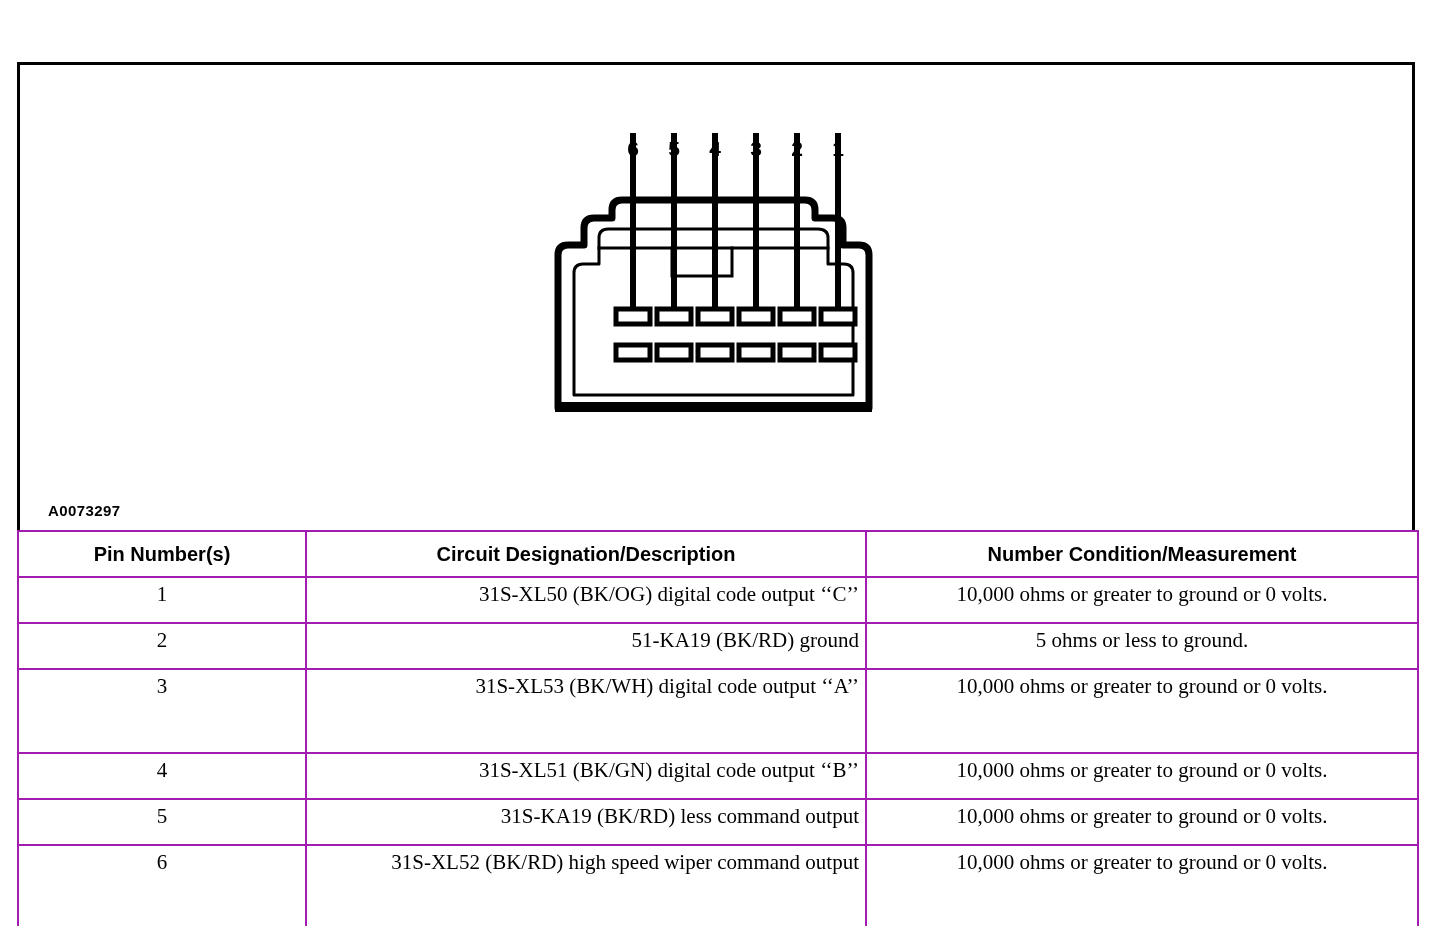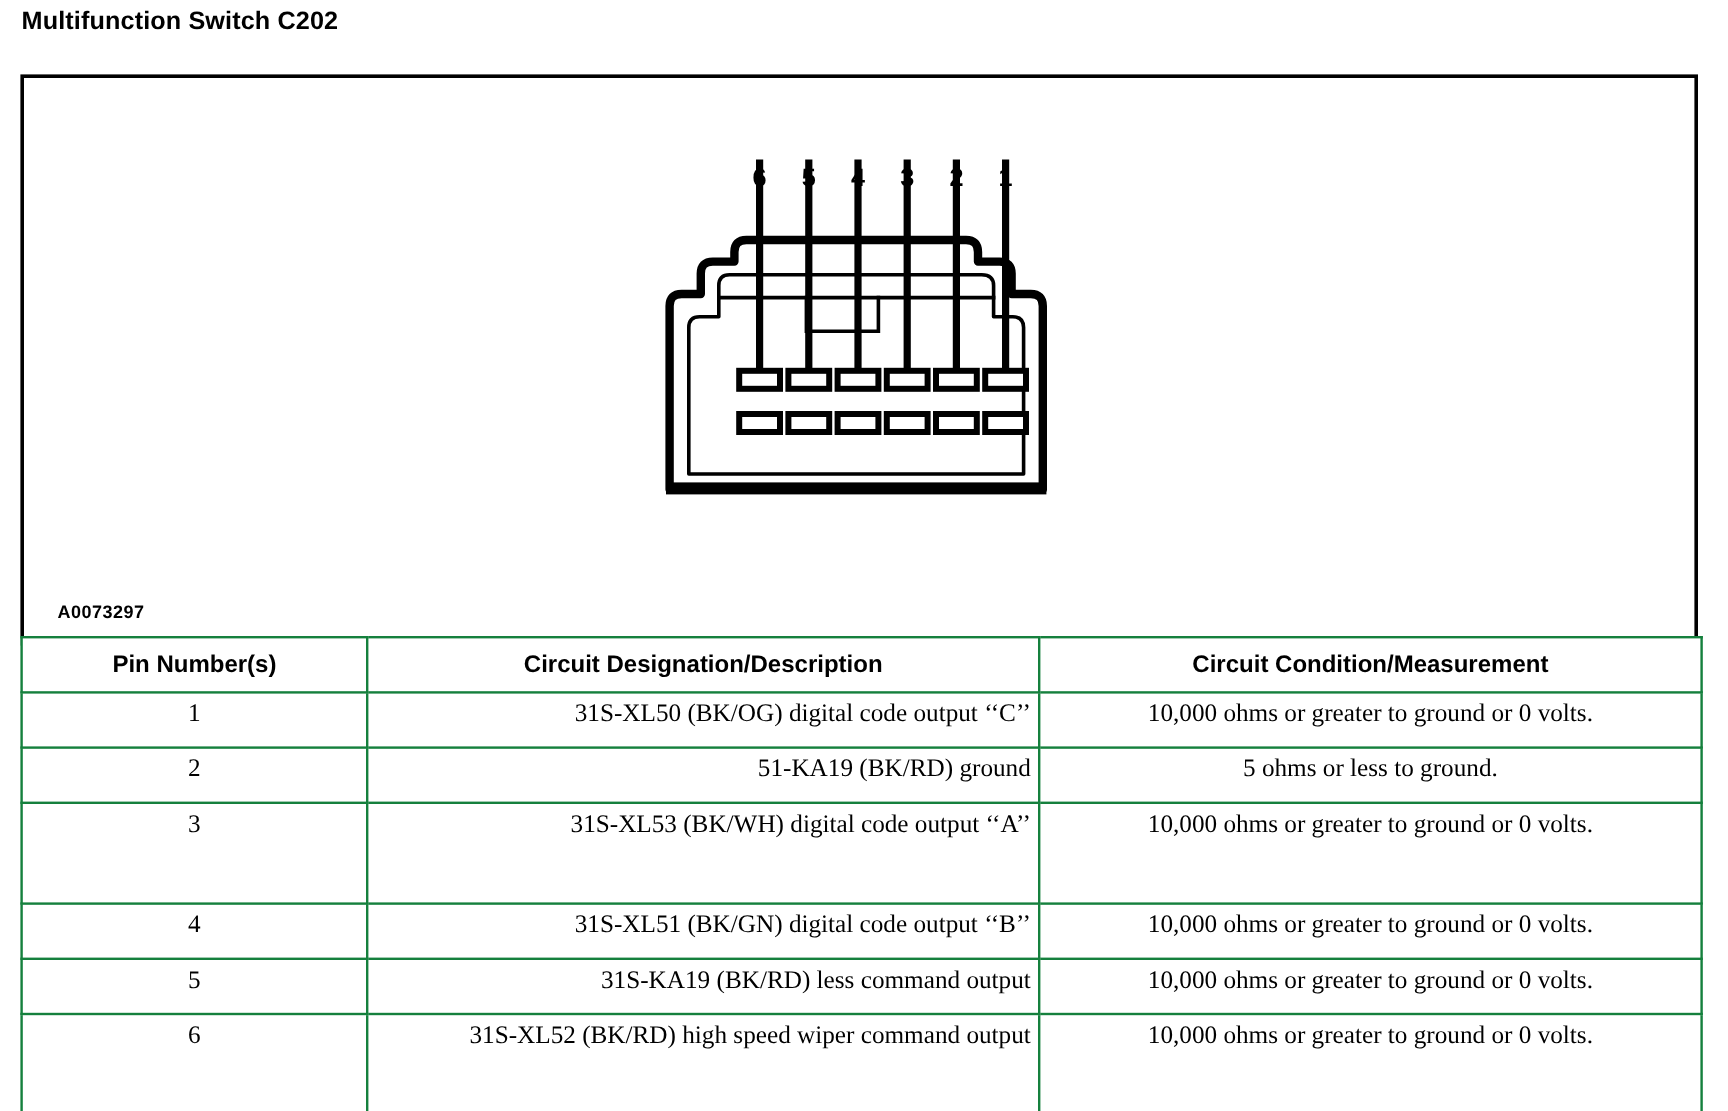--- a/index.html
+++ b/index.html
@@ -87,21 +87,21 @@
     position: absolute;
     left: 17px;
     top: 530px;
     width: 1400px;
     border-collapse: collapse;
     table-layout: fixed;
     background: #ffffff;
   }
   .pin-table th,
   .pin-table td {
-    border: 2px solid #15803d;
+    border: 2px solid #a21caf;
     vertical-align: top;
     padding: 4px 6px;
   }
   .pin-table th {
     font-family: "Liberation Sans", sans-serif;
     font-weight: bold;
     font-size: 20px;
     text-align: center;
     height: 38px;
     vertical-align: middle;
@@ -126,21 +126,20 @@
     text-align: center;
   }
   .row-tall td { height: 74px; }
   .row-short td { height: 36px; }
 </style>
 </head>
 <body>
 
 <div class="page">
 
-  <div class="page-title">Multifunction Switch C202</div>
 
   <div class="figure-box">
 
     <div class="pin-label-row">
       <div class="pin-label" style="left:81px;">6</div>
       <div class="pin-label" style="left:122px;">5</div>
       <div class="pin-label" style="left:163px;">4</div>
       <div class="pin-label" style="left:204px;">3</div>
       <div class="pin-label" style="left:245px;">2</div>
       <div class="pin-label" style="left:286px;">1</div>
@@ -222,21 +221,21 @@
   <table class="pin-table">
     <colgroup>
       <col class="col-pin">
       <col class="col-circuit">
       <col class="col-normal">
     </colgroup>
     <thead>
       <tr>
         <th>Pin Number(s)</th>
         <th>Circuit Designation/Description</th>
-        <th>Circuit Condition/Measurement</th>
+        <th>Number Condition/Measurement</th>
       </tr>
     </thead>
     <tbody>
       <tr class="row-short">
         <td class="cell-pin">1</td>
         <td class="cell-circuit">31S-XL50 (BK/OG) digital code output ‘‘C’’</td>
         <td class="cell-normal">10,000 ohms or greater to ground or 0 volts.</td>
       </tr>
       <tr class="row-short">
         <td class="cell-pin">2</td>

